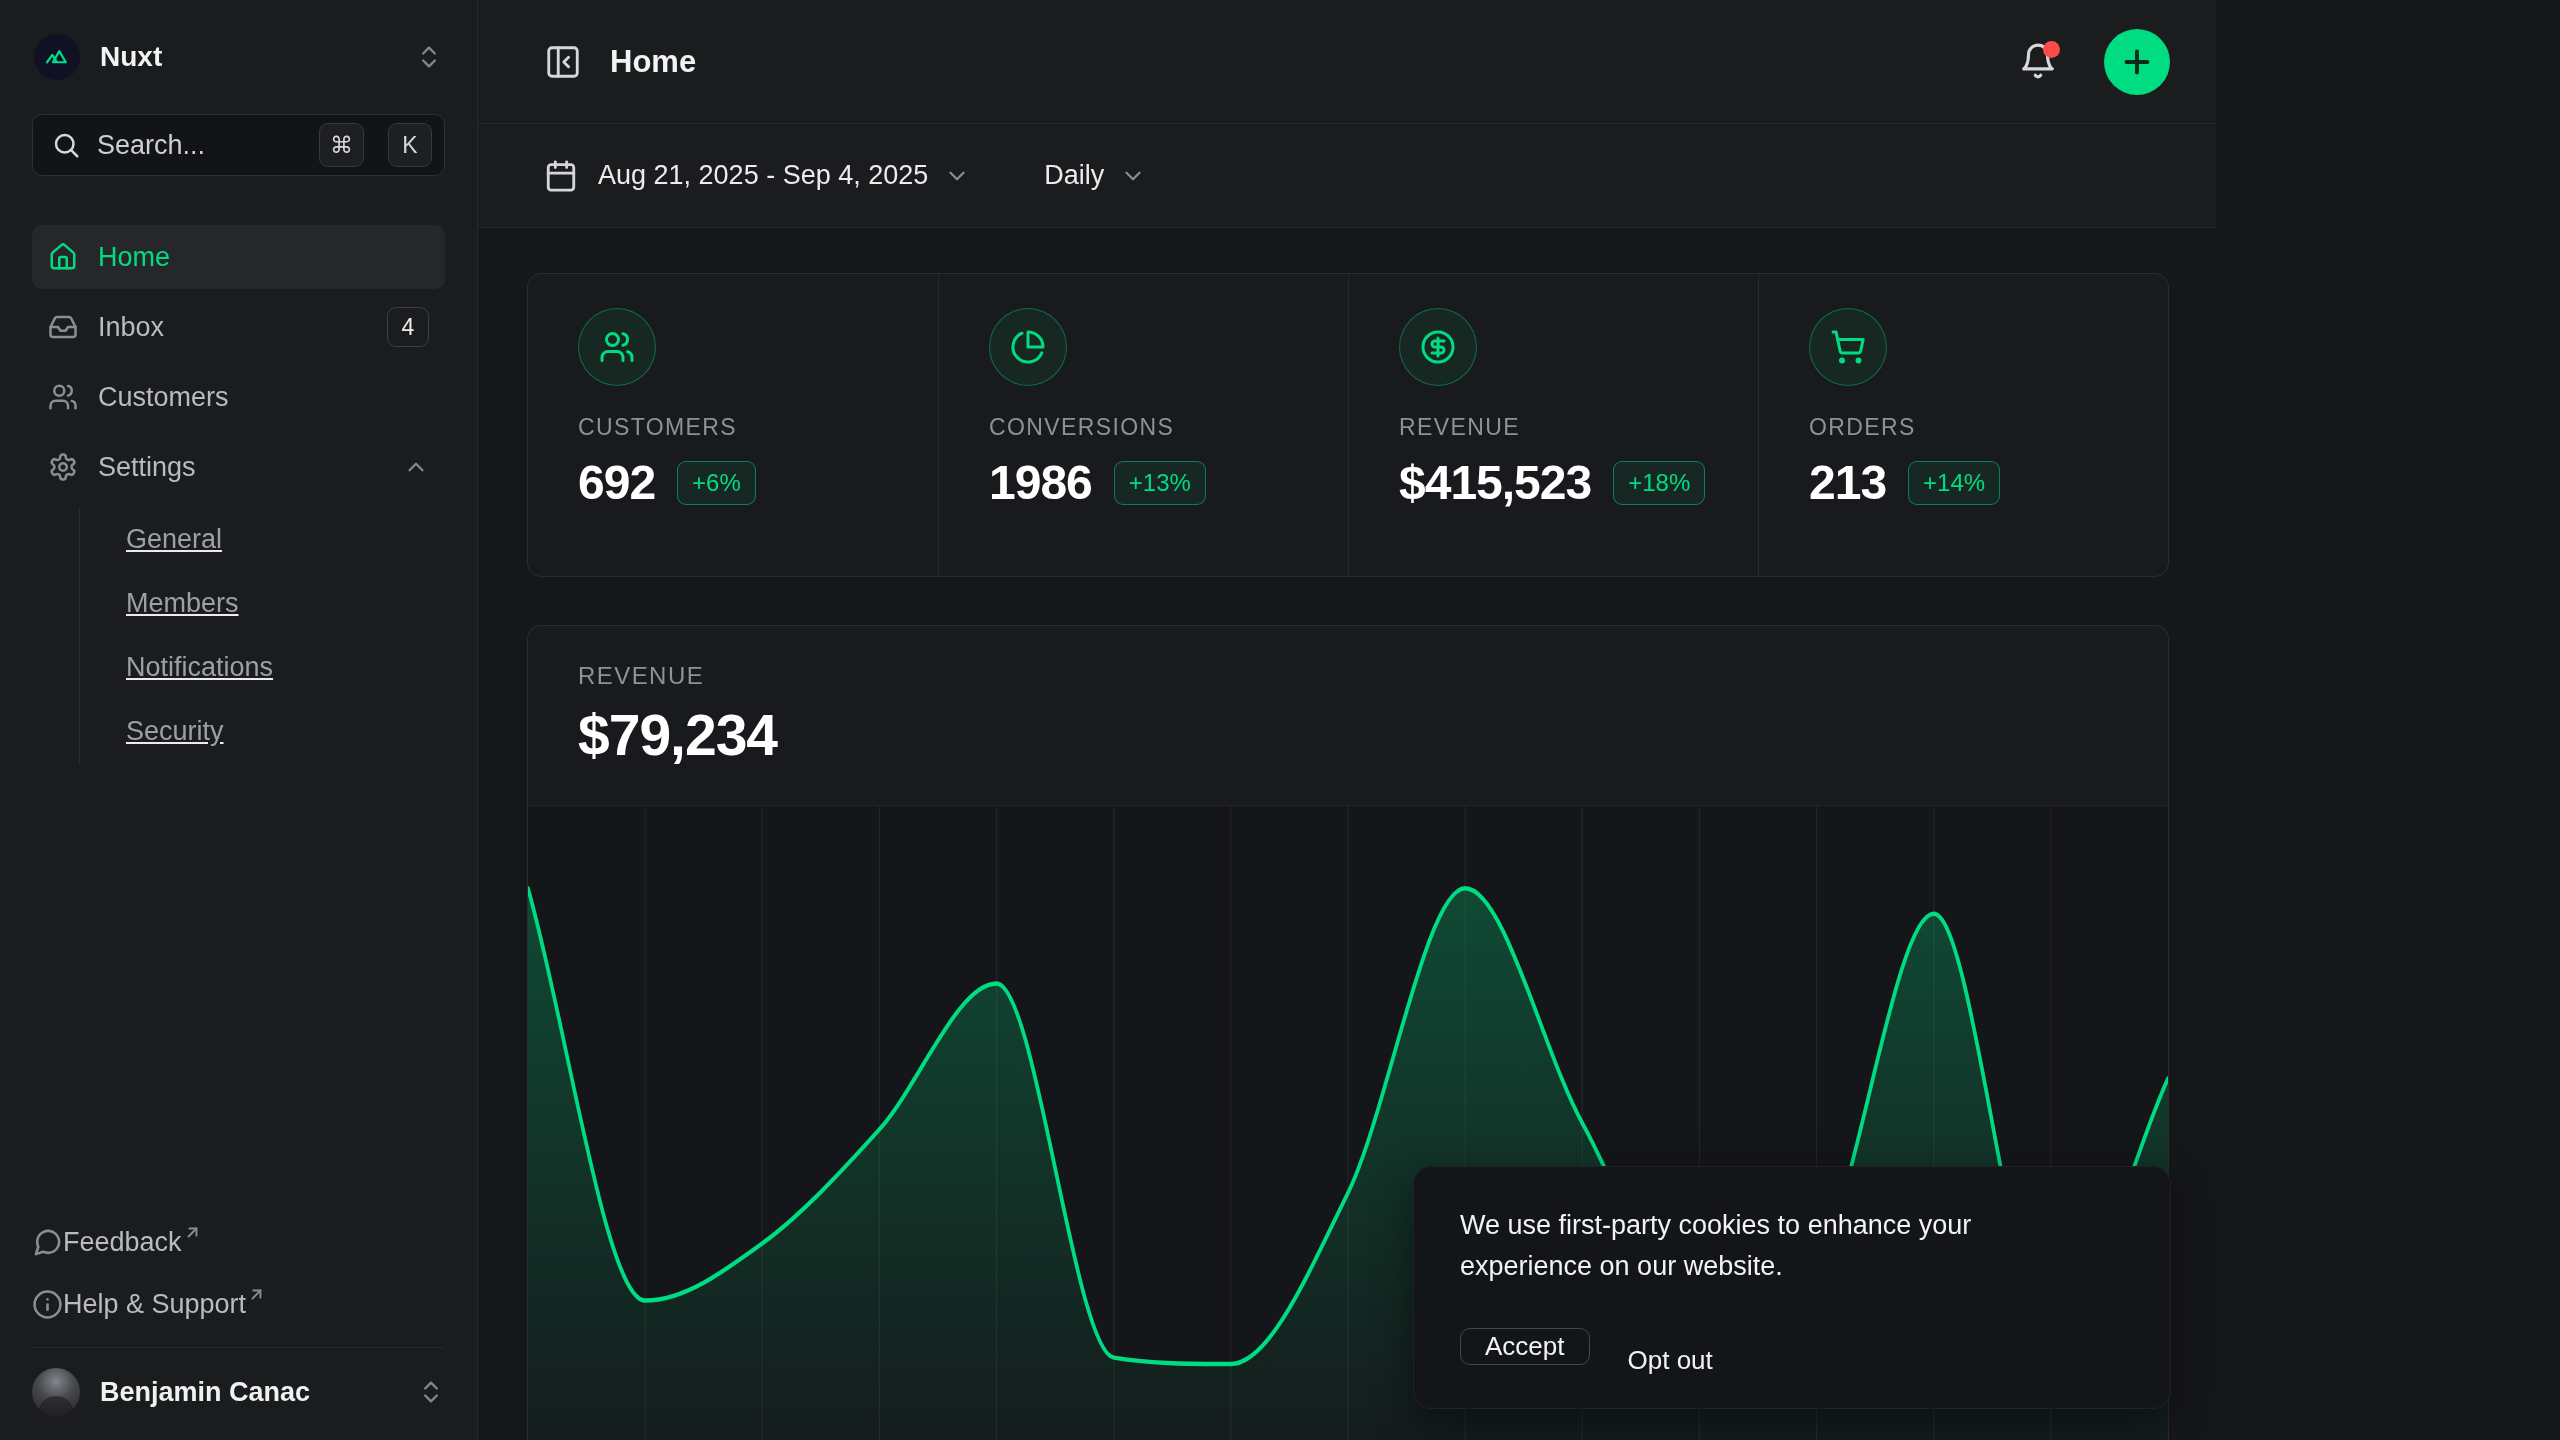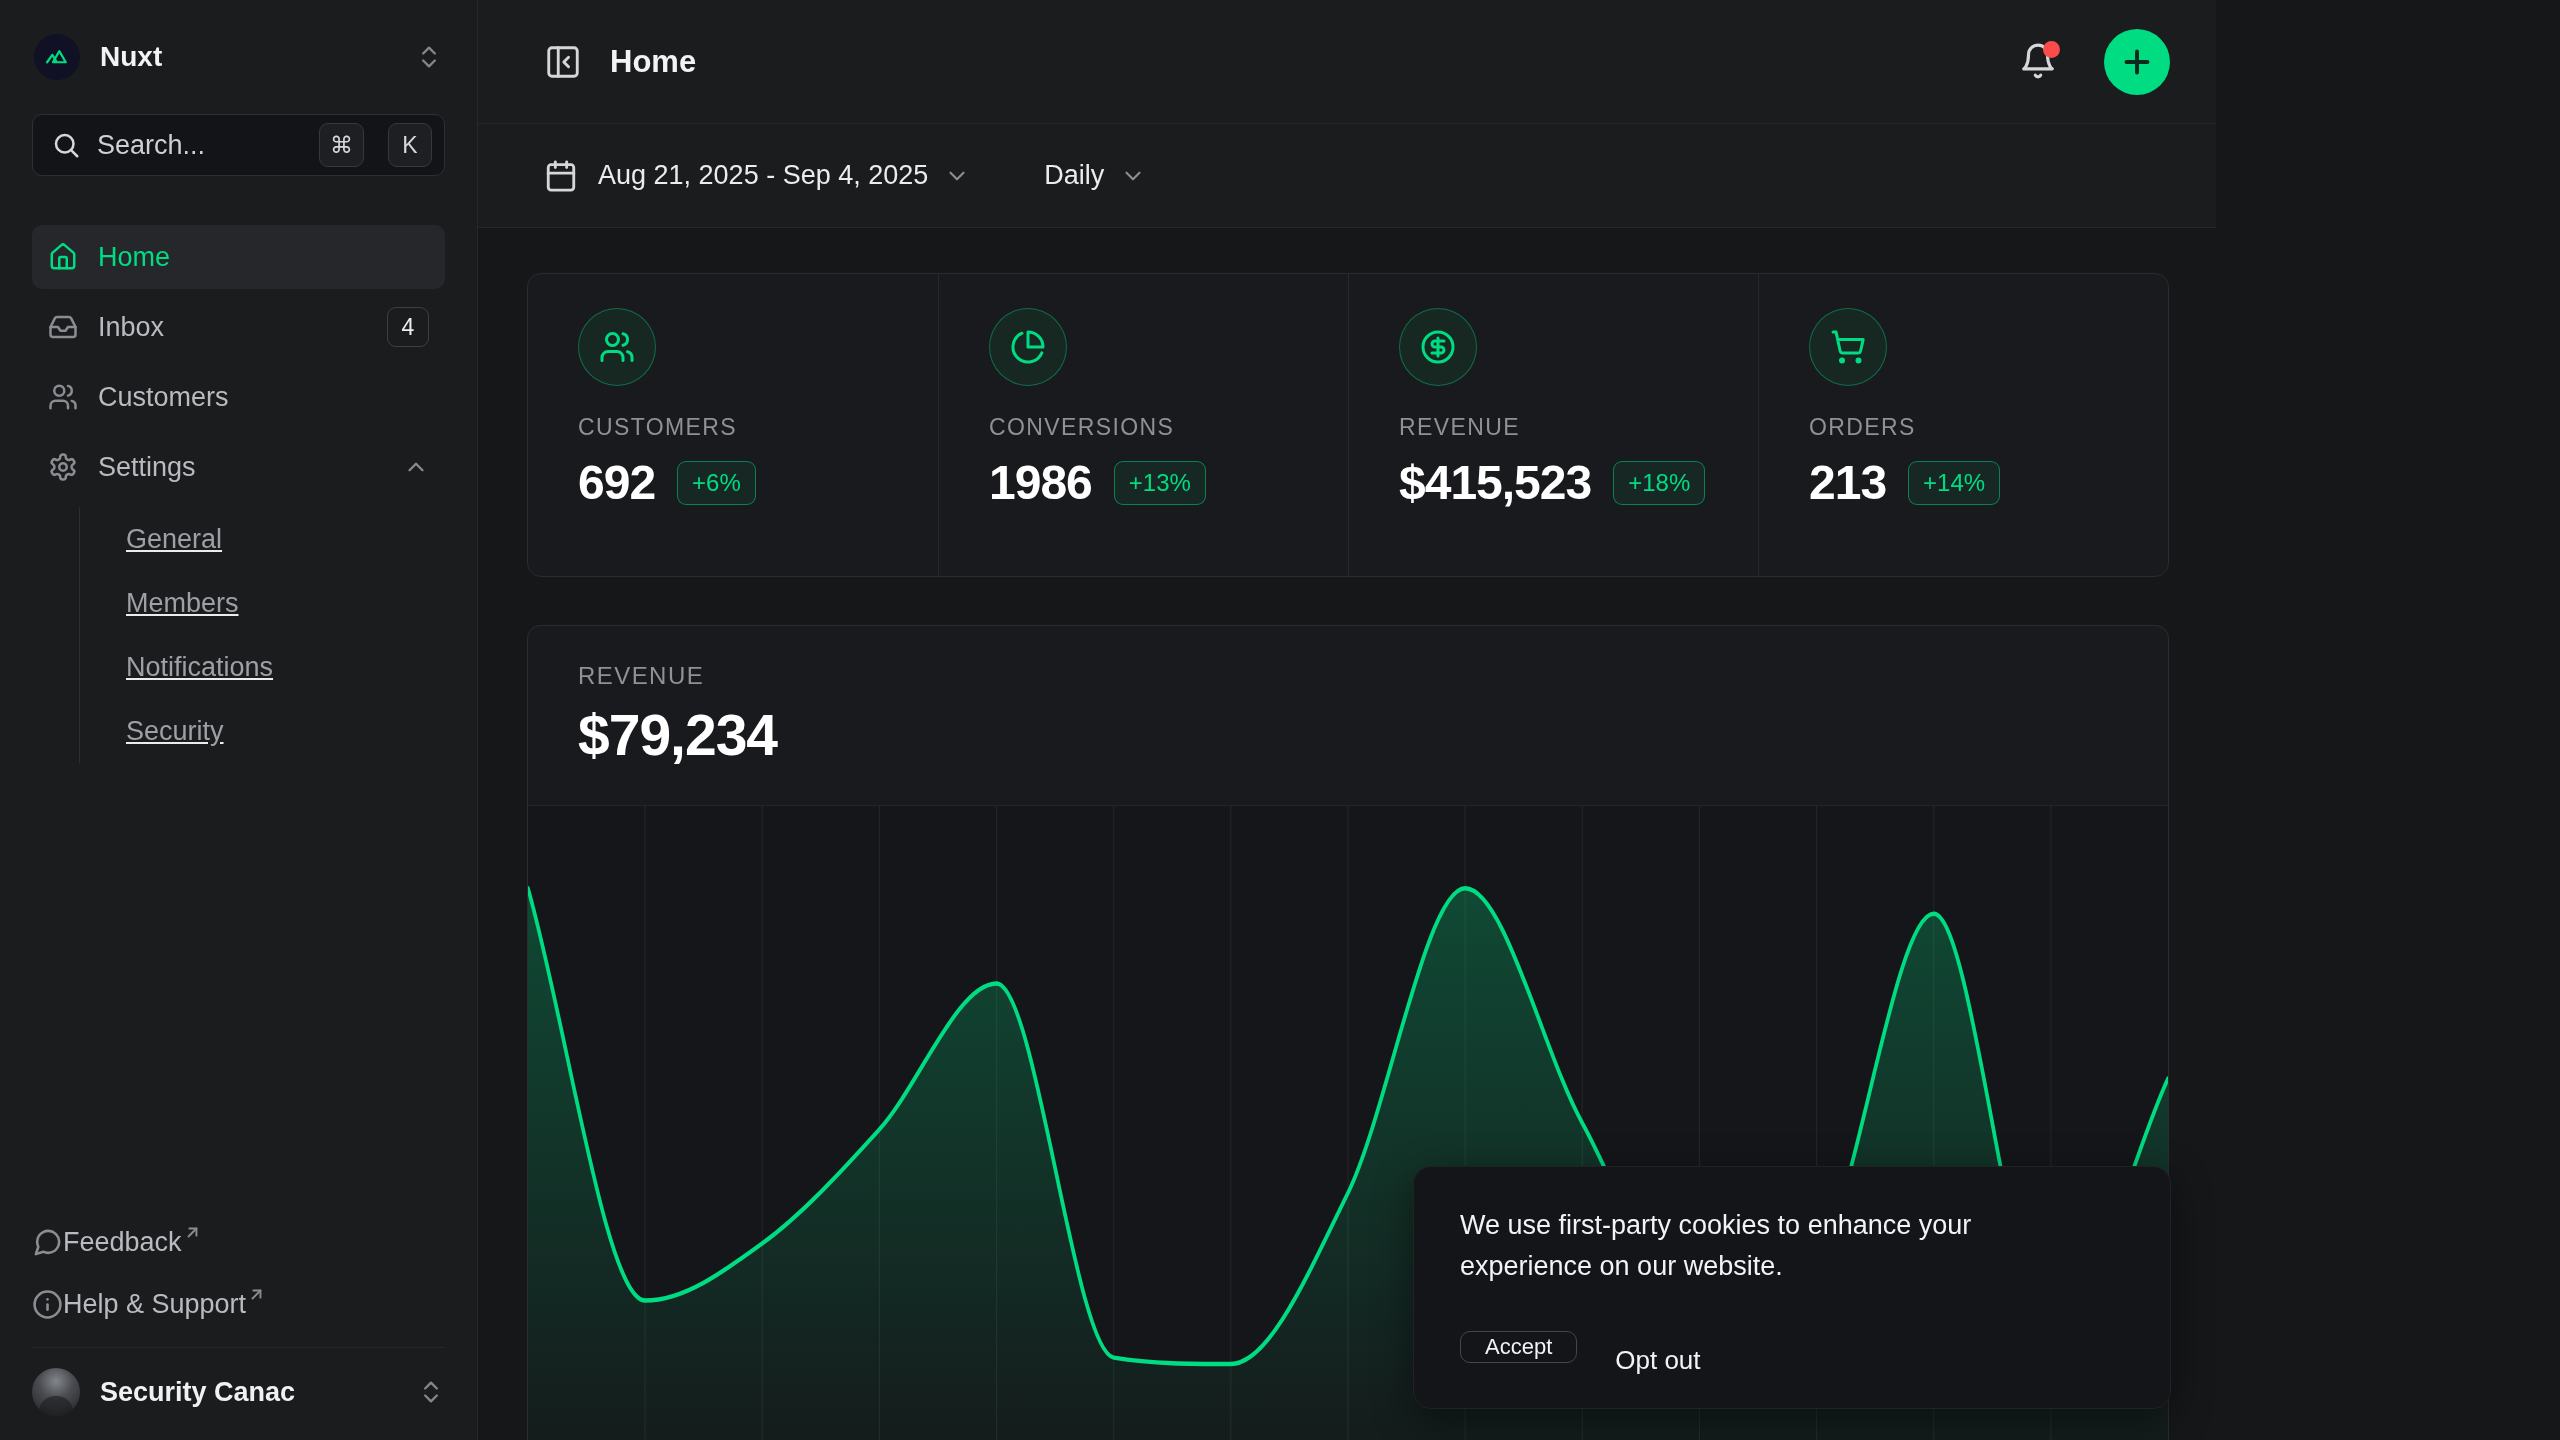--- a/index.html
+++ b/index.html
@@ -80,21 +80,21 @@
   .rev-head { padding: 36px 50px 0; height: 179px; }
   .rev-label { font-size: 24px; font-weight: 500; letter-spacing: .06em; color: #8f9196; }
   .rev-value { margin-top: 12px; font-size: 57px; font-weight: 700; letter-spacing: -1px; color: #ffffff; }
   .chart-area { height: 635px; flex: 0 0 635px; border-top: 1px solid #242528; background: #151619; position: relative; }
   .chart-area svg { display: block; width: 100%; height: 100%; }
 
   
   .cookie { position: absolute; right: 45px; bottom: 31px; width: 758px; background: #141519; border: 1px solid #212226; border-radius: 18px; padding: 38px 46px 32px; box-shadow: 0 12px 40px rgba(0,0,0,.45); z-index: 5; }
   .cookie-msg { font-size: 27px; line-height: 41px; color: #f2f3f4; max-width: 620px; }
   .cookie-btns { margin-top: 30px; display: flex; align-items: center; gap: 38px; }
-  .btn-accept { background: transparent; border: 1px solid #45464d; border-radius: 10px; padding: 2px 24px; font-size: 22px; color: #f2f3f4; font-family: inherit; cursor: pointer; }
+  .btn-accept { background: transparent; border: 1px solid #45464d; border-radius: 10px; padding: 2px 24px; font-size: 26px; color: #f2f3f4; font-family: inherit; cursor: pointer; }
   .btn-optout { background: none; border: none; font-size: 26px; color: #f2f3f4; font-family: inherit; cursor: pointer; padding: 0; margin-top: 28px; }
 </style>
 </head>
 <body>
 
 <div id="screen">
 
   <aside class="sidebar">
 
     <div class="team-row">
@@ -195,21 +195,21 @@
         <svg class="ext-arrow" viewBox="0 0 24 24" fill="none" stroke="currentColor" stroke-width="2.4" stroke-linecap="round" stroke-linejoin="round">
             <path d="M7 17 17 7"></path>
             <path d="M8 7h9v9"></path>
           </svg>
       </div>
       <div class="side-sep"></div>
     </div>
 
     <div class="user-row">
       <span class="avatar"></span>
-      <span class="user-name">Security Canac</span>
+      <span class="user-name">Benjamin Canac</span>
       <svg class="icon-chevrons" viewBox="0 0 24 24" fill="none" stroke="currentColor" stroke-width="2" stroke-linecap="round" stroke-linejoin="round">
           <path d="m7 15 5 5 5-5"></path>
           <path d="m7 9 5-5 5 5"></path>
         </svg>
     </div>
   </aside>
 
   <div class="main">
 
     <header class="app-header">

